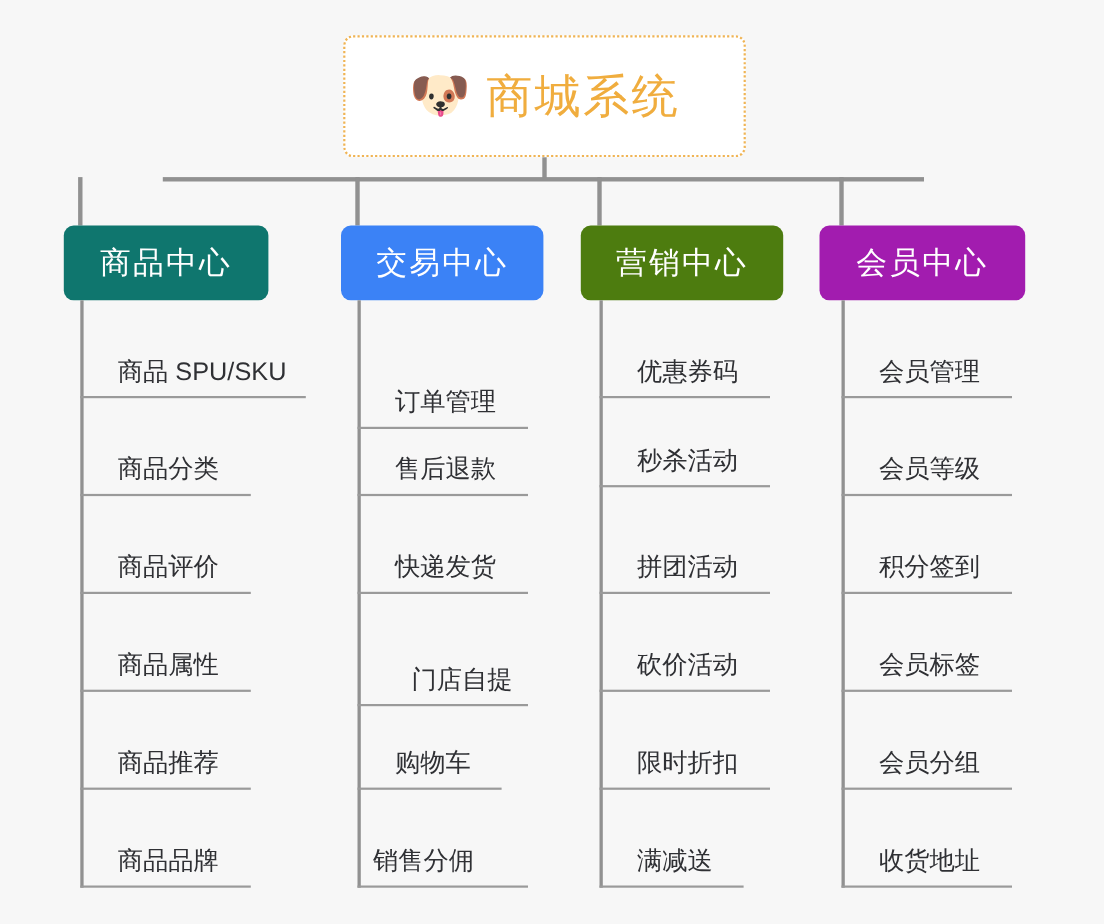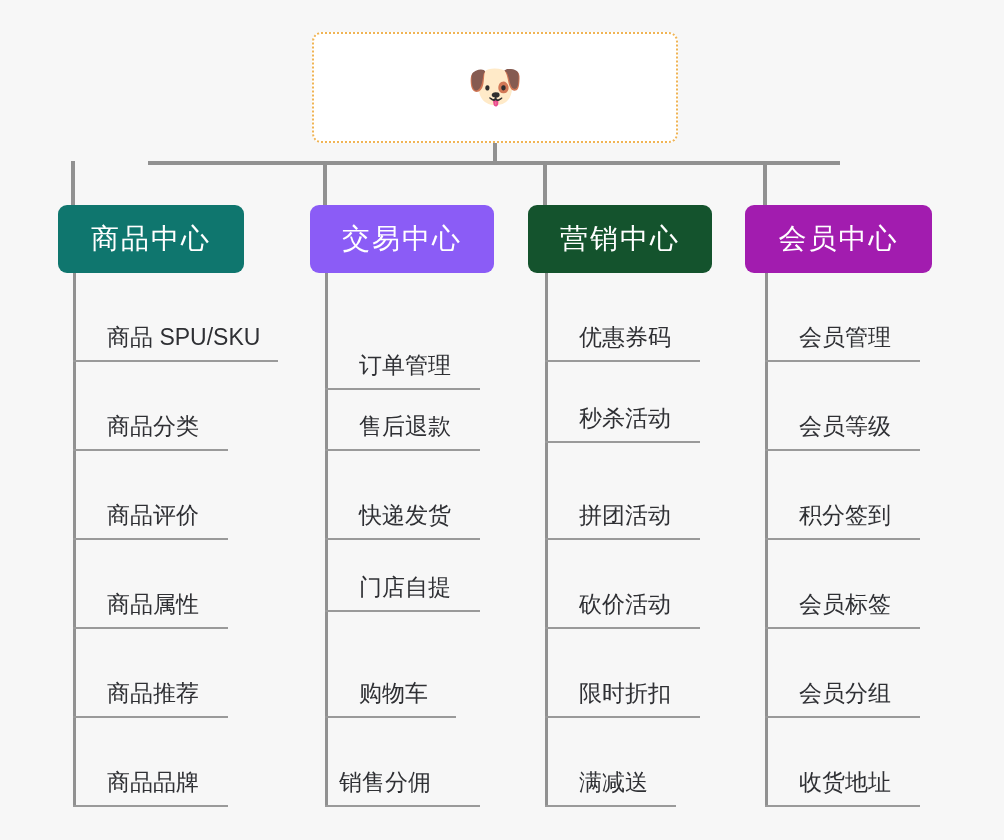--- a/index.html
+++ b/index.html
@@ -118,20 +118,21 @@
     top: -6px;
   }
 </style>
 </head>
 <body>
 
 <div class="canvas">
 
   <div class="root-node">
     <span class="root-emoji">🐶</span>
+    <span class="root-title">商城系统</span>
   </div>
 
   <div class="conn conn-v root-stem"></div>
   <div class="conn conn-h bus"></div>
 
   <div id="branches">
       <div class="conn conn-v" style="left: 71px; top: 161px; height: 44px;"></div>
       <div class="cat-box" style="left: 58px; width: 186px; background: #0f766e;">
         <span>商品中心</span>
       </div>
@@ -150,46 +151,46 @@
           <span class="leaf-label">商品属性</span>
         </div>
         <div class="leaf" style="top: 356px; width: 155px;">
           <span class="leaf-label">商品推荐</span>
         </div>
         <div class="leaf" style="top: 445px; width: 155px;">
           <span class="leaf-label">商品品牌</span>
         </div>
       </div>
       <div class="conn conn-v" style="left: 323px; top: 161px; height: 44px;"></div>
-      <div class="cat-box" style="left: 310px; width: 184px; background: #8b5cf6;">
+      <div class="cat-box" style="left: 310px; width: 184px; background: #3b82f6;">
         <span>交易中心</span>
       </div>
       <div class="column" style="left: 325px;">
         <div class="col-stem" style="height: 534px;"></div>
         <div class="leaf" style="top: 0px; width: 155px; margin-top: 28px;">
           <span class="leaf-label">订单管理</span>
         </div>
         <div class="leaf" style="top: 89px; width: 155px;">
           <span class="leaf-label">售后退款</span>
         </div>
         <div class="leaf" style="top: 178px; width: 155px;">
           <span class="leaf-label">快递发货</span>
         </div>
-        <div class="leaf" style="top: 250px; width: 155px;">
+        <div class="leaf" style="top: 280px; width: 155px; justify-content: flex-end;">
           <span class="leaf-label">门店自提</span>
         </div>
         <div class="leaf" style="top: 356px; width: 131px;">
           <span class="leaf-label">购物车</span>
         </div>
         <div class="leaf" style="top: 445px; width: 155px; padding-left: 14px;">
           <span class="leaf-label">销售分佣</span>
         </div>
       </div>
       <div class="conn conn-v" style="left: 543px; top: 161px; height: 44px;"></div>
-      <div class="cat-box" style="left: 528px; width: 184px; background: #14532d;">
+      <div class="cat-box" style="left: 528px; width: 184px; background: #4d7c0f;">
         <span>营销中心</span>
       </div>
       <div class="column" style="left: 545px;">
         <div class="col-stem" style="height: 534px;"></div>
         <div class="leaf" style="top: 0px; width: 155px;">
           <span class="leaf-label">优惠券码</span>
         </div>
         <div class="leaf" style="top: 81px; width: 155px; text-align: right;">
           <span class="leaf-label">秒杀活动</span>
         </div>

